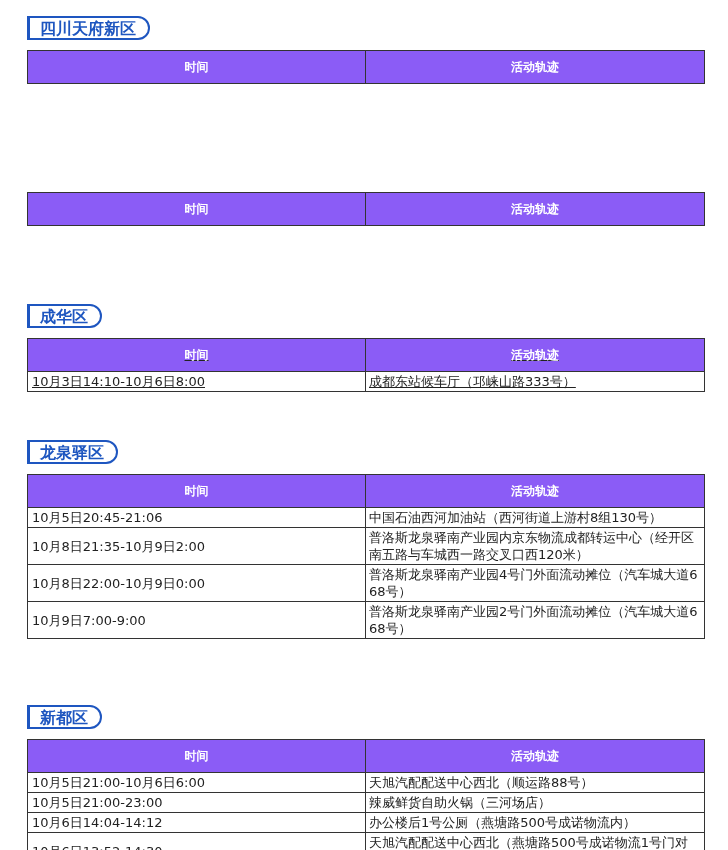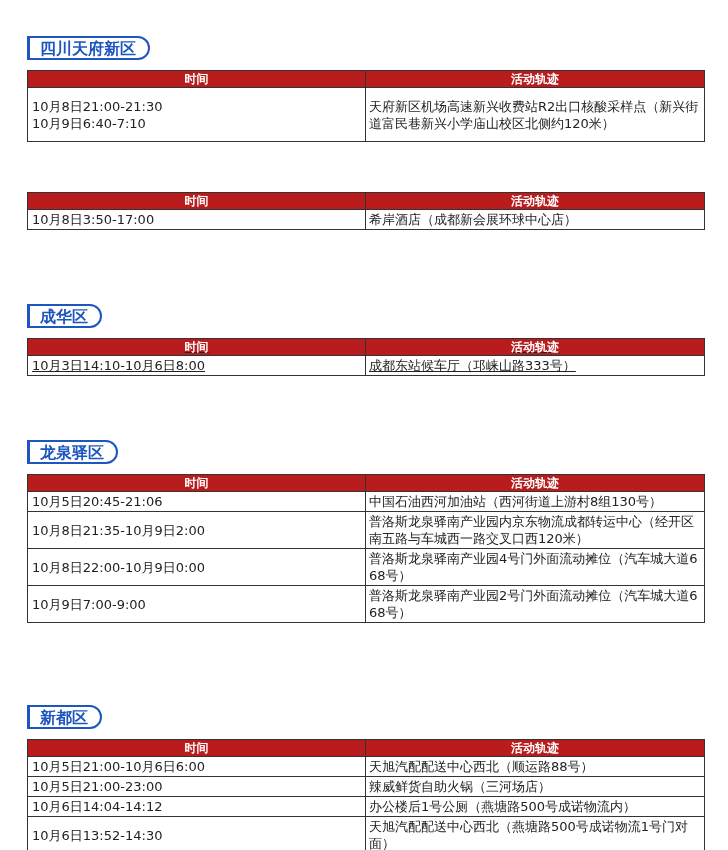--- a/index.html
+++ b/index.html
@@ -5,70 +5,61 @@
   html, body { margin: 0; padding: 0; background: #ffffff; }
   body { width: 728px; height: 850px; position: relative; overflow: hidden;
          font-family: "DejaVu Sans", "Liberation Sans", sans-serif; color: #222; }
   .section { position: absolute; left: 27px; width: 677px; }
   .badge { display: inline-block; height: 24px; line-height: 22px; box-sizing: border-box;
            border: 2px solid #1e56c0; border-left-width: 3px; border-radius: 0 14px 14px 0;
            padding: 0 12px 0 10px; color: #1e56c0; font-weight: bold; font-size: 16px;
            background: #fff; }
   table { border-collapse: collapse; width: 677px; margin-top: 10px; table-layout: fixed;
           font-size: 13px; }
-  th { background: #b91c1c; color: #fff; font-weight: bold; height: 16px; font-size: 12px;
-       border: 1px solid #333; padding: 0; line-height: 16px; }
+  th { background: #8b5cf6; color: #fff; font-weight: bold; height: 16px; font-size: 12px;
+       border: 1px solid #333; padding: 8px; line-height: 16px; }
   td { border: 1px solid #333; padding: 1px 3px; vertical-align: middle; line-height: 17px;
        color: #222; word-break: break-all; }
   col.c1 { width: 338px; }
   col.c2 { width: 339px; }
   td.time { padding-left: 4px; }
   .tall td { height: 34px; }
   .tall3 td { height: 51px; }
   .multi-line { white-space: pre-line; }
 </style>
 </head>
 <body>
 
-<div class="section" style="top:36px;">
+<div class="section" style="top:16px;">
   <div class="badge">四川天府新区</div>
   <table>
     <colgroup>
         <col class="c1">
         <col class="c2">
       </colgroup>
     <tbody>
         <tr>
           <th>时间</th>
           <th>活动轨迹</th>
         </tr>
-    <tr class="tall3">
-      <td class="time multi-line">10月8日21:00-21:30
-10月9日6:40-7:10</td>
-      <td>天府新区机场高速新兴收费站R2出口核酸采样点（新兴街道富民巷新兴小学庙山校区北侧约120米）</td>
-    </tr>
   </tbody>
     </table>
 </div>
 
 <div class="section" style="top:182px;">
   <table>
     <colgroup>
         <col class="c1">
         <col class="c2">
       </colgroup>
     <tbody>
         <tr>
           <th>时间</th>
           <th>活动轨迹</th>
         </tr>
-    <tr>
-      <td class="time">10月8日3:50-17:00</td>
-      <td>希岸酒店（成都新会展环球中心店）</td>
-    </tr>
   </tbody>
     </table>
 </div>
 
 <div class="section" style="top:304px;text-decoration:underline;">
   <div class="badge">成华区</div>
   <table>
     <colgroup>
         <col class="c1">
         <col class="c2">

